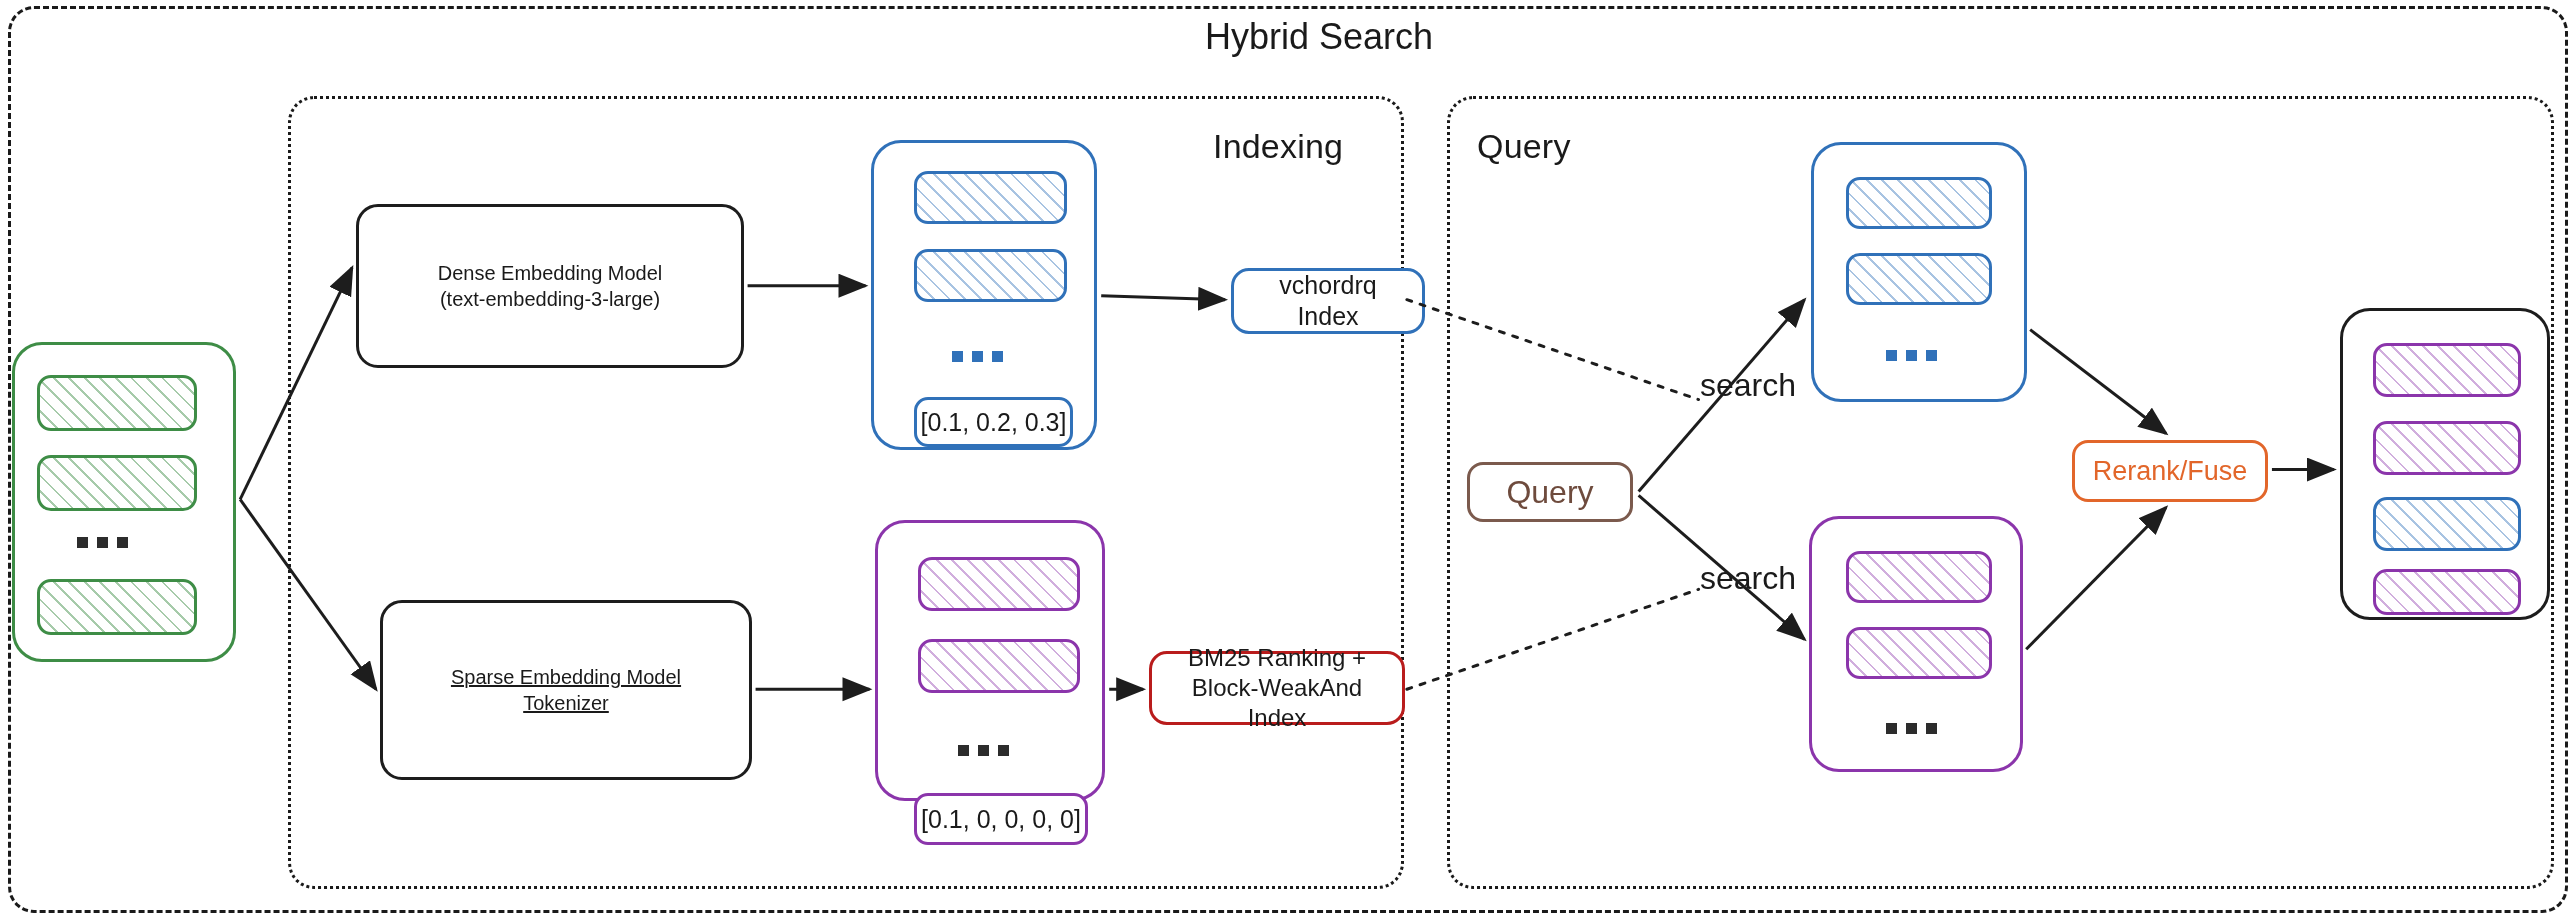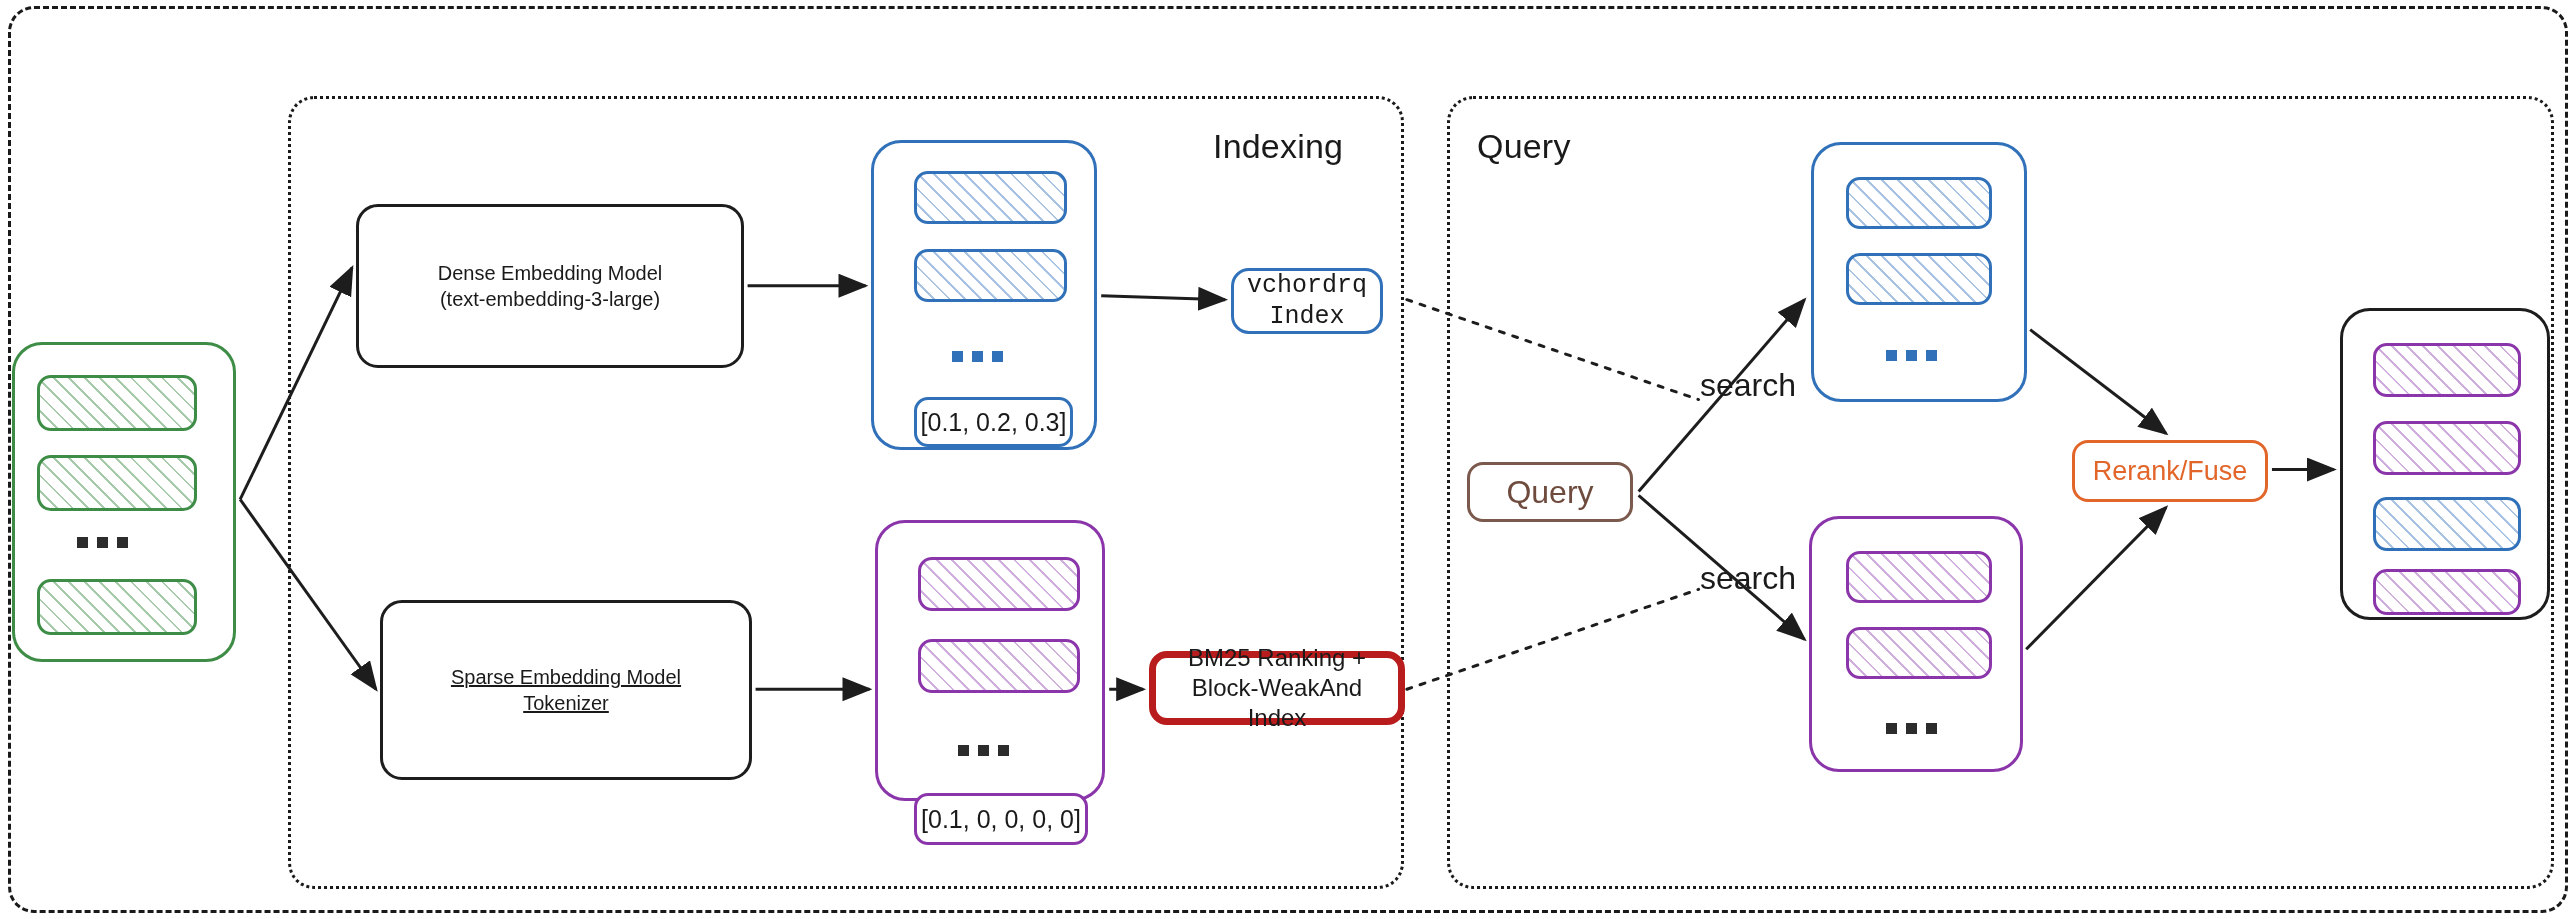--- a/index.html
+++ b/index.html
@@ -71,21 +71,21 @@
     background: #ffffff;
     display: flex;
     align-items: center;
     justify-content: center;
     text-align: center;
     line-height: 1.26;
     color: #1a1a1a;
     padding: 3px 8px;
   }
   .index-box.blue   { border: 3px solid #3071b9; }
-  .index-box.purple { border: 7px solid #b91c1c; }
+  .index-box.purple { border: 3px solid #b91c1c; }
 
   
   .doc-container {
     border-radius: 30px;
     background: #ffffff;
   }
   .doc-container.green  { border: 3px solid #3e8d46; }
   .doc-container.blue   { border: 3px solid #3071b9; }
   .doc-container.purple { border: 3px solid #8b35ab; }
   .doc-container.black  { border: 3px solid #1d1d1d; }
@@ -189,20 +189,21 @@
     pointer-events: none;
   }
 </style>
 </head>
 <body>
 
 <div id="canvas">
 
   <div class="abs panel" style="left:8px; top:6px; width:2560px; height:907px;"></div>
 
+  <div class="diagram-title" style="left:1119px; top:16px; width:400px;">Hybrid Search</div>
 
   <div class="abs panel-dotted" style="left:288px; top:96px; width:1116px; height:793px;"></div>
   <div class="panel-title" style="left:1213px; top:127px;">Indexing</div>
 
   <div class="abs panel-dotted" style="left:1447px; top:96px; width:1107px; height:793px;"></div>
   <div class="panel-title" style="left:1477px; top:127px;">Query</div>
 
   <div class="abs doc-container green" style="left:12px; top:342px; width:224px; height:320px;">
     <div class="chunk green" style="left:22px; top:30px; width:160px; height:56px;"></div>
     <div class="chunk green" style="left:22px; top:110px; width:160px; height:56px;"></div>
@@ -243,21 +244,21 @@
     <div class="chunk purple" style="left:40px; top:34px; width:162px; height:54px;"></div>
     <div class="chunk purple" style="left:40px; top:116px; width:162px; height:54px;"></div>
     <div class="dots purple" style="left:80px; top:222px;">
       <span></span>
         <span></span>
         <span></span>
     </div>
     <div class="vec-pill purple" style="left:36px; top:256px; width:168px; height:46px;">[0.1, 0, 0, 0, 0]</div>
   </div>
 
-  <div class="abs index-box blue" style="left:1231px; top:268px; width:152px; height:66px; font-size:25px;font-family:Liberation Mono, monospace;">
+  <div class="abs index-box blue" style="left:1231px; top:268px; width:194px; height:66px; font-size:25px;">
     <div>
       <div>vchordrq</div>
       <div>Index</div>
     </div>
   </div>
 
   <div class="abs index-box purple" style="left:1149px; top:651px; width:256px; height:74px; font-size:24px;">
     <div>
       <div>BM25 Ranking +</div>
       <div>Block-WeakAnd Index</div>

